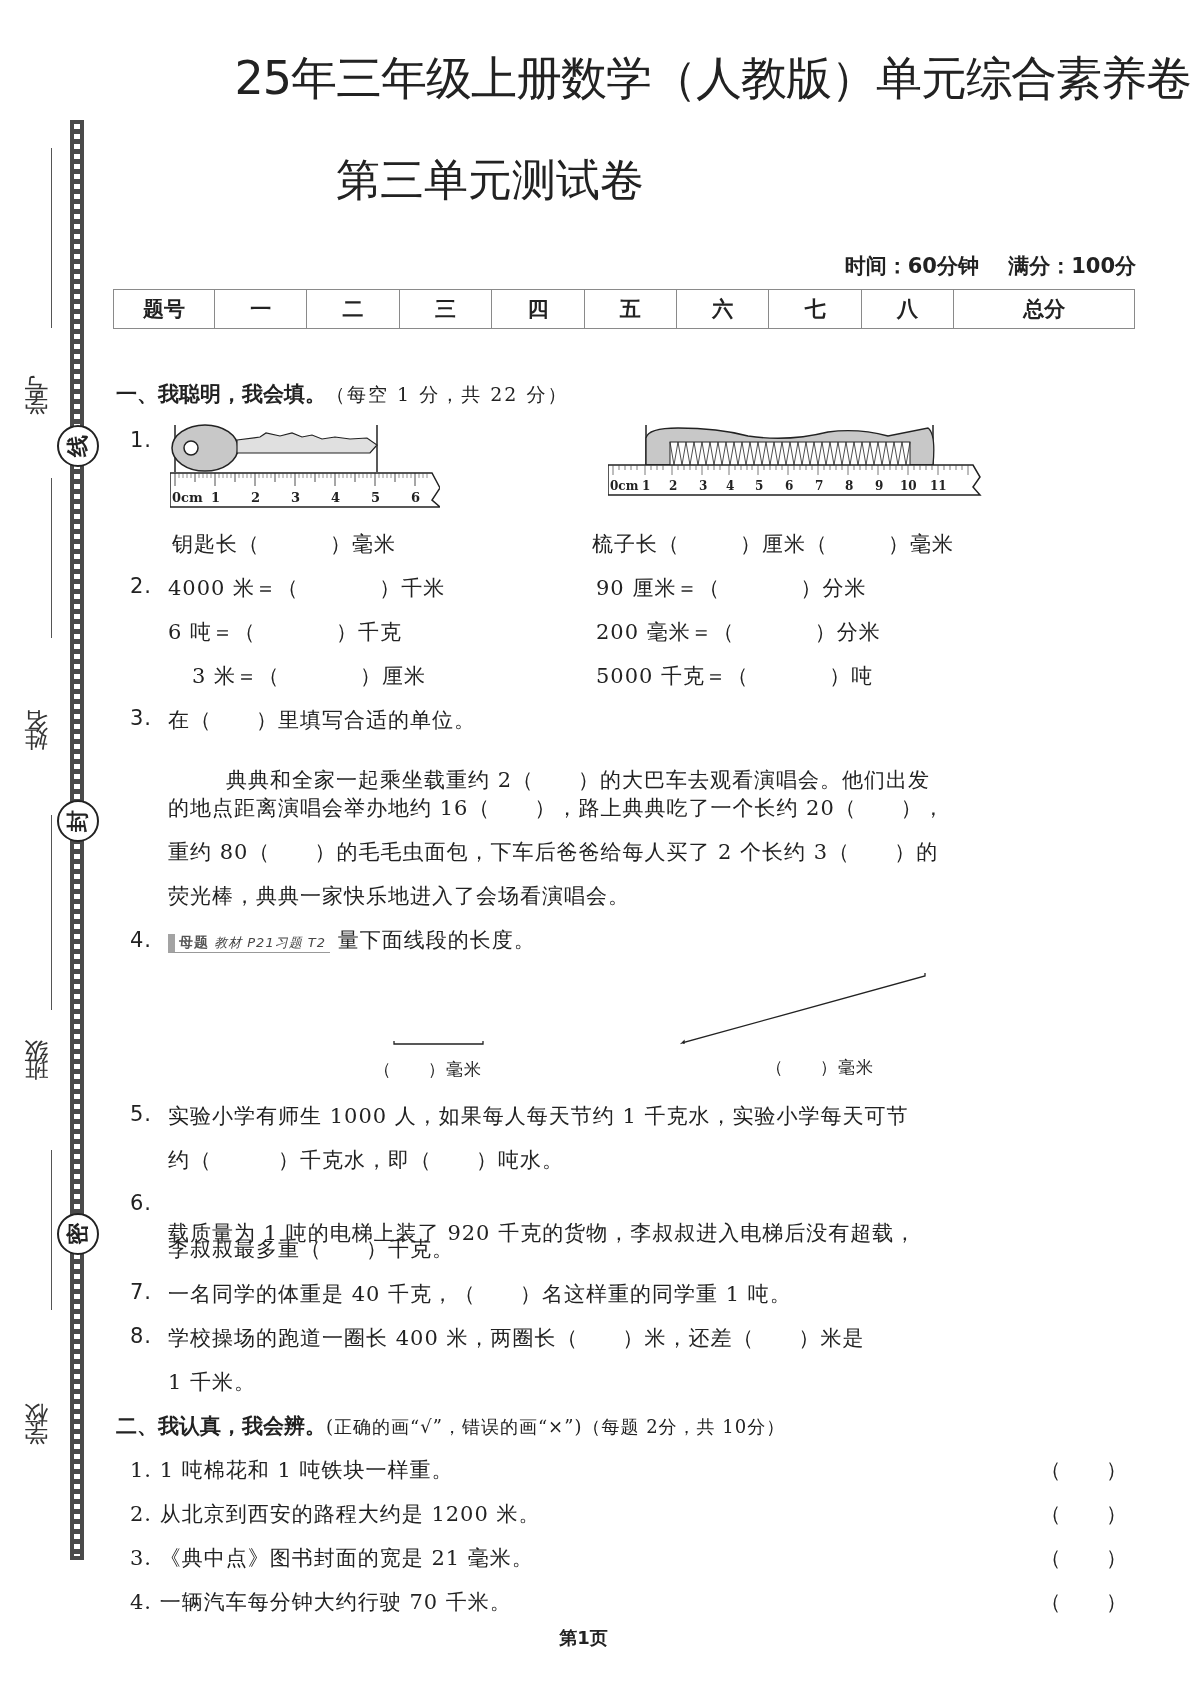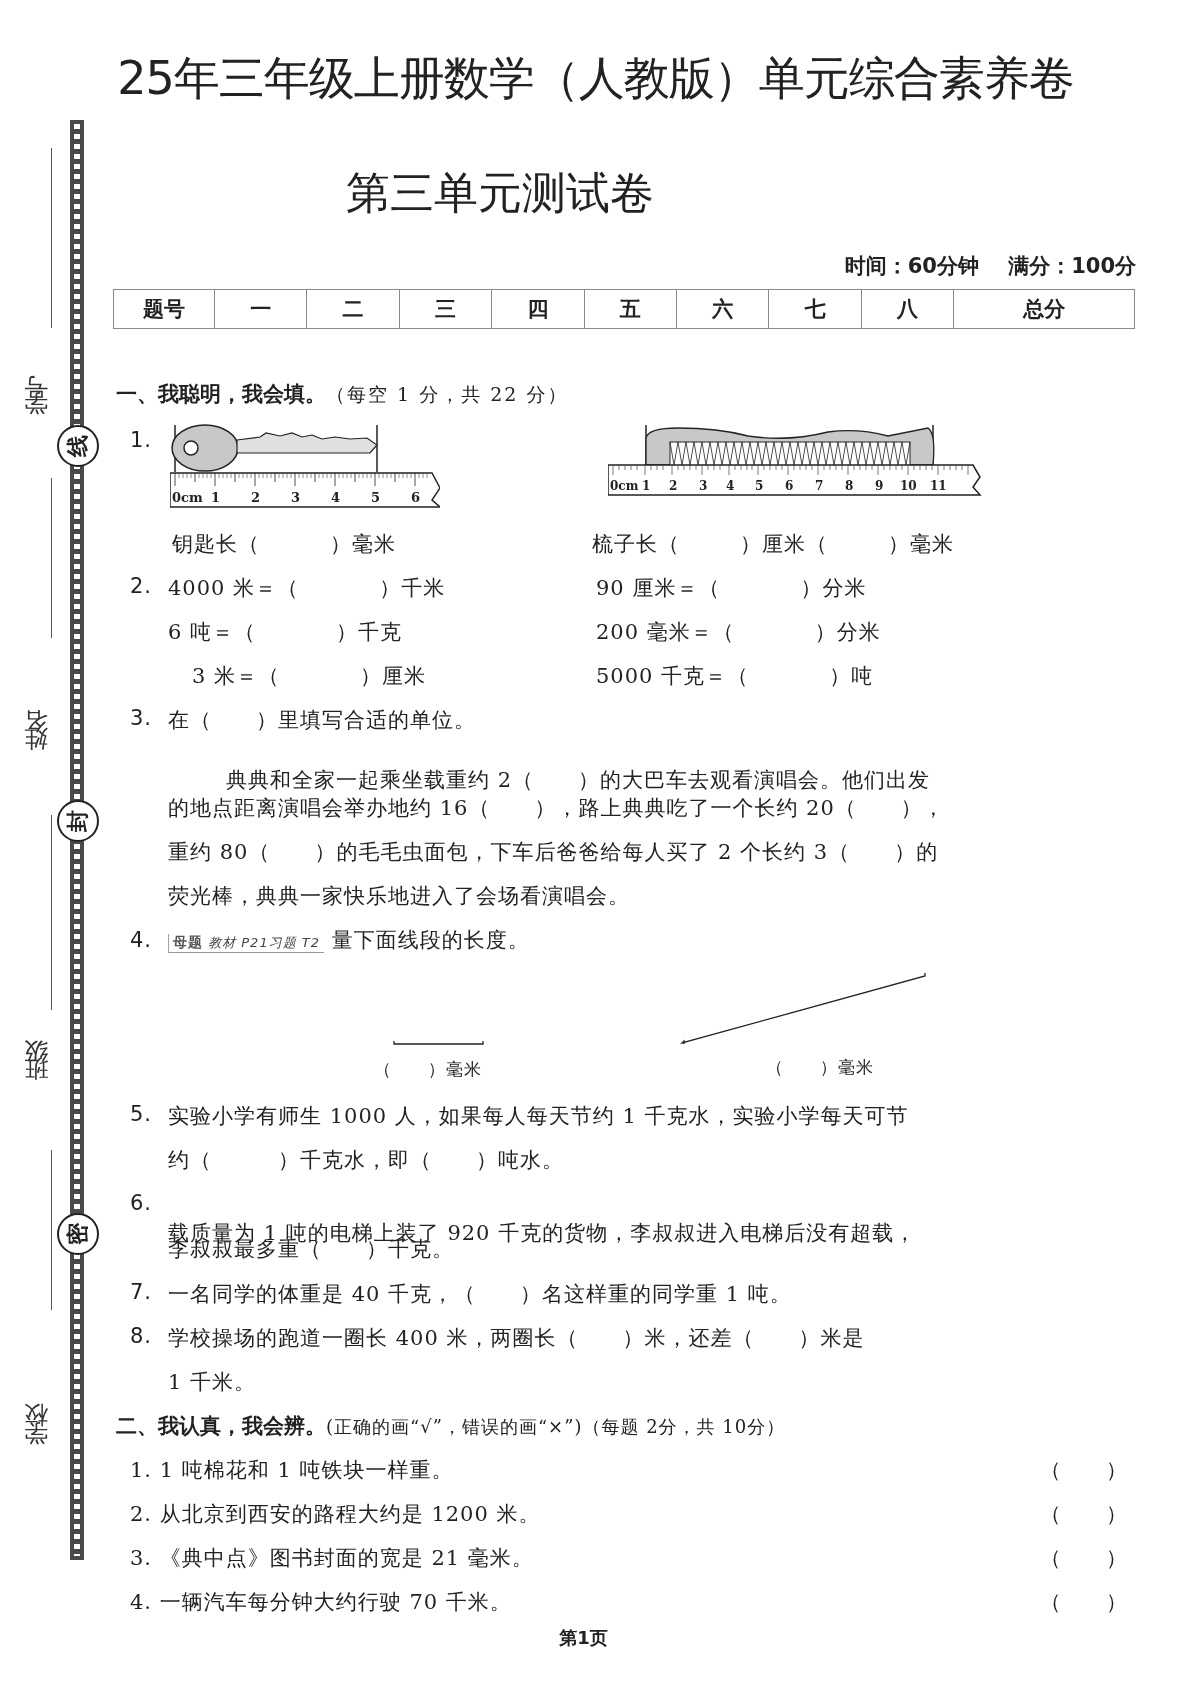--- a/index.html
+++ b/index.html
@@ -1,24 +1,24 @@
 <!DOCTYPE html>
 <html><head>
 <meta charset="utf-8">
 <style>
   html, body { margin: 0; padding: 0; background: #ffffff; }
   body { width: 1191px; height: 1684px; position: relative; overflow: hidden;
          font-family: "DejaVu Serif", "Liberation Serif", serif; color: #222; }
   .abs { position: absolute; }
 
   
-  .title-main { left: 0; width: 1191px; top: 48px; text-align: center; font-size: 46px;
+  .title-main { left: 0; width: 1191px; top: 48px; text-align: right; font-size: 46px;
                 font-family: "DejaVu Sans", sans-serif; letter-spacing: -1px; color: #222; }
-  .title-sub  { left: 0; width: 980px; top: 164px; text-align: center; font-size: 44px;
-                font-family: "DejaVu Sans", sans-serif; color: #222; padding-left: 10px; }
+  .title-sub  { left: 0; width: 980px; top: 151px; text-align: center; font-size: 44px;
+                font-family: "DejaVu Sans", sans-serif; color: #222; }
   .meta { right: 55px; top: 252px; font-size: 21px; font-weight: bold; font-family: "DejaVu Sans", sans-serif; }
 
   
   table.score { position: absolute; left: 113px; top: 289px; width: 1022px; border-collapse: collapse;
                 font-family: "DejaVu Sans", sans-serif; font-size: 21px; font-weight: bold; }
   table.score td { border: 1px solid #8a8a8a; height: 38px; text-align: center; padding: 0; }
   table.score td:first-child { width: 100px; }
 
   
   .bind-strip { left: 70px; top: 120px; width: 14px; height: 1440px; background: #4a4a4a; }
@@ -31,21 +31,21 @@
             letter-spacing: 18px; font-family: "DejaVu Serif", serif; color: #333; }
   .vline { left: 51px; width: 1px; background: #555; }
 
   
   .sec-head { left: 116px; font-size: 21px; font-weight: bold; font-family: "DejaVu Sans", sans-serif; }
   .sec-head .note { font-weight: normal; font-family: "DejaVu Serif", serif; font-size: 19px; letter-spacing: 2px; }
   .line { font-size: 21px; letter-spacing: 1px; white-space: nowrap; }
   .num { font-family: "DejaVu Sans", sans-serif; }
   .paren { display: inline-block; }
   .tag { display: inline-block; font-size: 13px; font-style: italic; font-family: "DejaVu Sans", sans-serif;
-         border-bottom: 1px solid #999; border-left: 1px solid #a3a3a3; padding: 0 4px; color: #444; }
+         border-bottom: 1px solid #999; border-left: 7px solid #a3a3a3; padding: 0 4px; color: #444; }
   .tag b { font-style: normal; font-size: 14px; color: #555; }
 
   .footer { left: 0; width: 1167px; top: 1626px; text-align: center; font-size: 18px;
             font-family: "DejaVu Sans", sans-serif; font-weight: bold; }
 </style>
 </head>
 <body>
 
 <div class="abs bind-strip"></div>
 <div class="abs bind-dots"></div>

